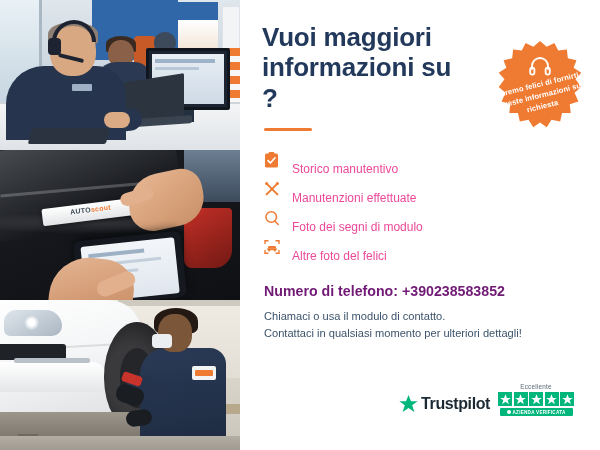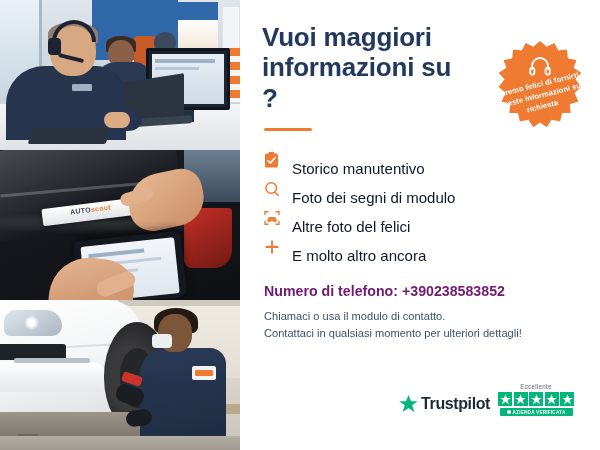--- a/index.html
+++ b/index.html
@@ -350,21 +350,21 @@
   .feat {
     display: flex; align-items: center;
     height: 29px;
   }
   .feat .ic {
     width: 22px; flex: 0 0 22px;
     display: flex; align-items: center; justify-content: flex-start;
   }
   .feat .ic svg { display: block; }
   .feat .lbl {
-    font-size: 15px; color: #0f172a; padding-left: 6px;
+    font-size: 12px; color: #ec4899; padding-left: 6px;
     white-space: nowrap;
     margin-top: 18px;
   }
 
   
   .phone {
     margin: 22px 0 0 2px;
     font-size: 14.2px; font-weight: 700; color: #701a75;
   }
   .phone .num { font-weight: 700; }
@@ -522,20 +522,33 @@
         <span class="ic">
           <svg width="15" height="16" viewBox="0 0 15 16" aria-hidden="true">
             <rect x="1" y="1.5" width="13" height="14" rx="1.6" fill="#ef7b32"></rect>
             <rect x="4.6" y="0" width="5.8" height="3" rx="1.2" fill="#ef7b32"></rect>
             <path d="M4 8.6 L6.4 11 L11 5.8" fill="none" stroke="#ffffff" stroke-width="1.7" stroke-linecap="round" stroke-linejoin="round"></path>
           </svg>
         </span>
         <span class="lbl">Storico manutentivo</span>
       </div>
 
+      <div class="feat">
+        <span class="ic">
+          <svg width="16" height="16" viewBox="0 0 16 16" aria-hidden="true">
+            <g stroke="#ef7b32" stroke-width="2" stroke-linecap="round">
+              <path d="M2.6 2.6 L13.4 13.4"></path>
+              <path d="M13.4 2.6 L2.6 13.4"></path>
+            </g>
+            <circle cx="2.6" cy="2.6" r="1.5" fill="#ef7b32"></circle>
+            <circle cx="13.4" cy="2.6" r="1.5" fill="#ef7b32"></circle>
+          </svg>
+        </span>
+        <span class="lbl">Manutenzioni effettuate</span>
+      </div>
 
       <div class="feat">
         <span class="ic">
           <svg width="16" height="16" viewBox="0 0 16 16" aria-hidden="true">
             <circle cx="7.2" cy="7" r="5.3" fill="none" stroke="#ef7b32" stroke-width="1.5"></circle>
             <path d="M10.9 11 L14.2 14.4" fill="none" stroke="#ef7b32" stroke-width="1.5" stroke-linecap="round"></path>
           </svg>
         </span>
         <span class="lbl">Foto dei segni di modulo</span>
       </div>
@@ -551,31 +564,20 @@
             </g>
             <path d="M3.6 9.6 L4.6 7.1 h6.8 l1 2.5 z" fill="#ef7b32"></path>
             <rect x="3.2" y="9.3" width="9.6" height="1.9" rx="0.8" fill="#ef7b32"></rect>
             <circle cx="5.2" cy="11.5" r="1.05" fill="#ef7b32"></circle>
             <circle cx="10.8" cy="11.5" r="1.05" fill="#ef7b32"></circle>
           </svg>
         </span>
         <span class="lbl">Altre foto del felici</span>
       </div>
 
-      <div class="feat">
-        <span class="ic">
-          <svg width="16" height="16" viewBox="0 0 16 16" aria-hidden="true">
-            <g stroke="#ef7b32" stroke-width="1.9" stroke-linecap="round">
-              <path d="M8 2.2 V13.8"></path>
-                <path d="M2.2 8 H13.8"></path>
-            </g>
-          </svg>
-        </span>
-        <span class="lbl">E molto altro ancora</span>
-      </div>
 
     </div>
 
     <div class="phone">
       <span>Numero di telefono:</span>
       <span class="num">+390238583852</span>
     </div>
     <div class="sub">
       <div>Chiamaci o usa il modulo di contatto.</div>
       <div>Contattaci in qualsiasi momento per ulteriori dettagli!</div>

